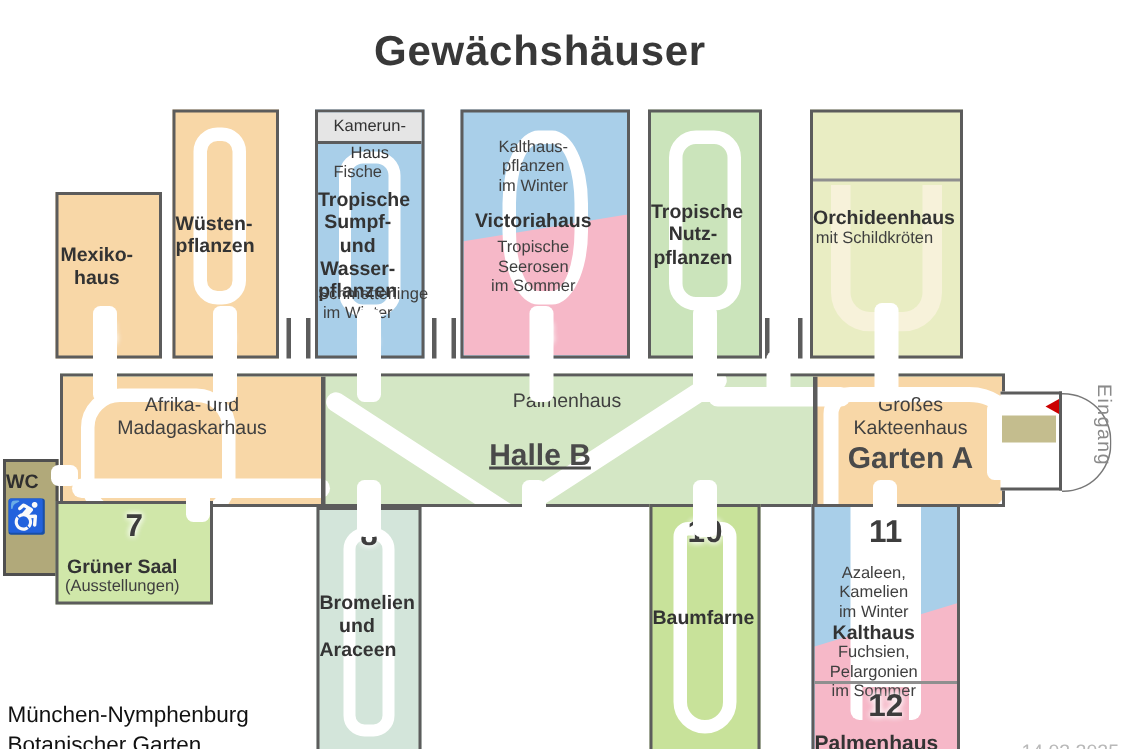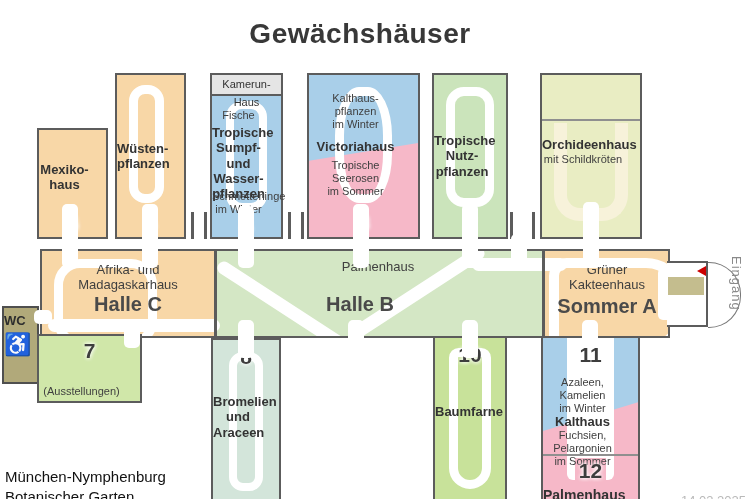--- a/index.html
+++ b/index.html
@@ -126,46 +126,46 @@
     <div class="path" style="left:180px; top:8px; width:155px; height:13px; transform:rotate(33deg); transform-origin:left top;"></div>
     <div class="path" style="left:315px; top:76px; width:155px; height:13px; transform:rotate(-33deg); transform-origin:left bottom;"></div>
     <div class="path" style="left:430px; top:7px; width:95px; height:13px;"></div>
     <div class="ring" style="left:507px; top:7px; width:117px; height:75px; border-width:10px; border-radius:18px 40px 40px 18px;"></div>
 
     <div class="divv" style="left:172px;"></div>
     <div class="divv" style="left:500px;"></div>
 
     <div class="lbl sub13" style="left:0; width:172px; top:11px;">Afrika- und
 Madagaskarhaus</div>
-    <div class="lbl hallname" style="left:0; width:172px; top:42px;">Halle C</div>
     <div class="lbl sub13" style="left:172px; width:328px; top:8px;">Palmenhaus</div>
-    <div class="lbl hallname" style="left:172px; width:292px; top:42px;">Halle B</div>
-    <div class="lbl sub13" style="left:500px; width:130px; top:11px;">Grüner
+    <div class="lbl hallname" style="left:172px; width:292px; top:42px;text-decoration:underline;">Halle B</div>
+    <div class="lbl sub13" style="left:500px; width:130px; top:11px;">Großes
 Kakteenhaus</div>
-    <div class="lbl hallname" style="left:500px; width:130px; top:44px;">Sommer A</div>
+    <div class="lbl hallname" style="left:500px; width:130px; top:44px;">Garten A</div>
   </div>
 
   <div style="position:absolute; left:708px; top:246px; width:32px; height:64px; border:1.5px solid #777;
               border-left:none; border-radius:0 32px 32px 0; z-index:3;"></div>
   <div style="position:absolute; left:667px; top:245px; width:41px; height:66px; background:#fff;
               border:2.5px solid var(--wall); border-left:none; box-sizing:border-box; z-index:4;"></div>
   <div class="stem" style="left:658px; top:252px; width:14px; height:52px; z-index:5;"></div>
   <div style="position:absolute; left:668px; top:261px; width:36px; height:18px; background:var(--oliveEntry); z-index:6;"></div>
   <div style="position:absolute; left:697px; top:250px; width:0; height:0; border-top:5px solid transparent;
               border-bottom:5px solid transparent; border-right:9px solid var(--red); z-index:7;"></div>
   <div class="eingang">Eingang</div>
 
   <div class="hall" style="left:2px; top:290px; width:37px; height:78px; background:var(--olive); border-color:#4f4f4f;">
     <div class="lbl b13" style="top:5px; color:#2e2e2e;">WC</div>
     <div class="lbl" style="top:24px; font-size:22px; color:#2e2e2e;">♿</div>
   </div>
   <div class="stem" style="left:34px; top:294px; width:18px; height:14px;"></div>
 
   <div class="hall" style="left:37px; top:318px; width:105px; height:69px; background:var(--green7);">
     <div class="num" style="top:4px;">7</div>
+    <div class="lbl b13" style="top:34px;">Grüner Saal</div>
     <div class="lbl s11" style="top:49px;">(Ausstellungen)</div>
   </div>
   <div class="stem" style="left:124px; top:310px; width:16px; height:22px;"></div>
 
   <div class="hall" style="left:211px; top:322px; width:70px; height:171px; background:var(--teal8);">
     <div class="ring" style="left:16px; right:16px; top:12px; bottom:16px; border-width:8px; border-radius:14px;"></div>
     <div class="num" style="top:6px;">8</div>
     <div class="lbl b13" style="top:54px;">Bromelien
 und
 Araceen</div>

